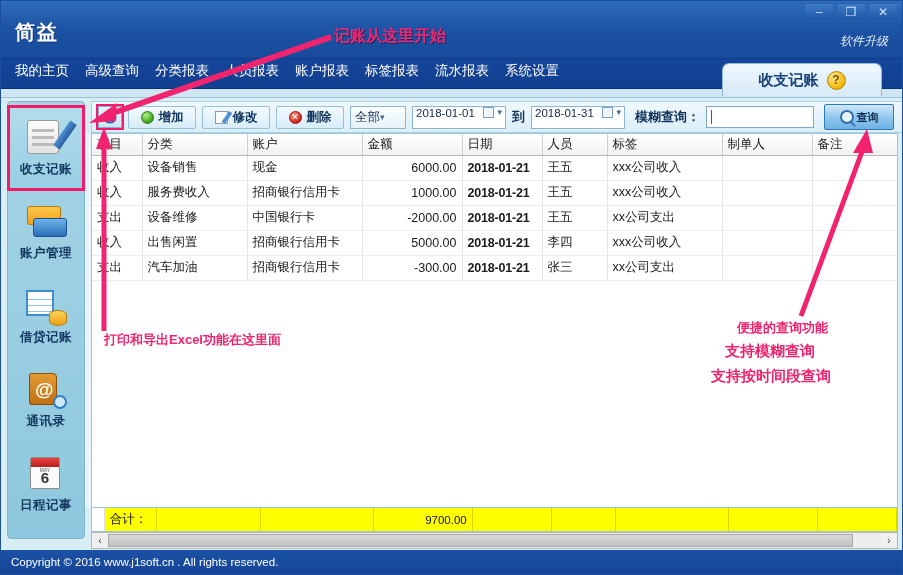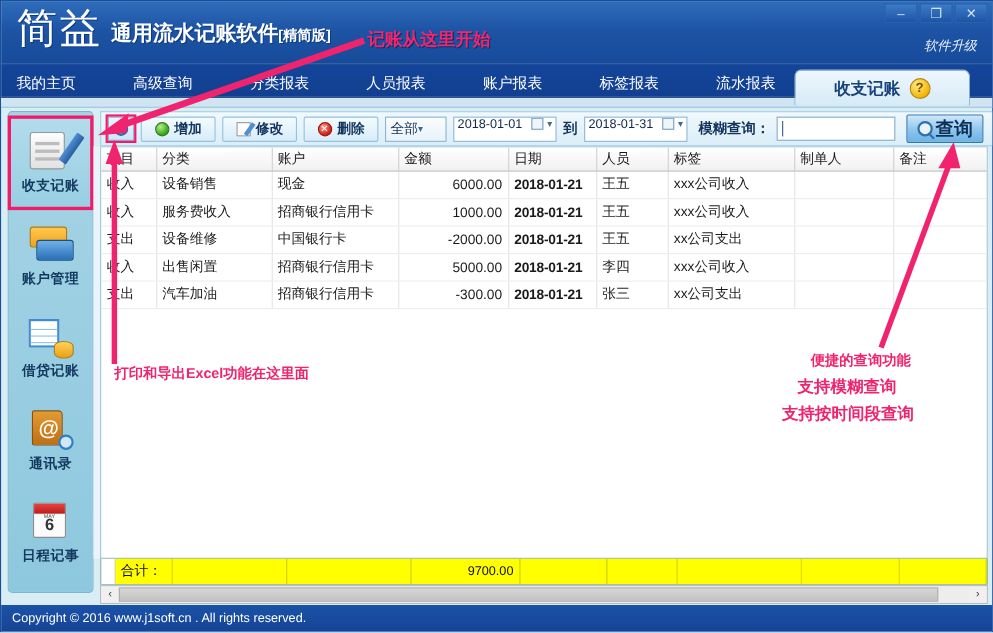--- a/index.html
+++ b/index.html
@@ -18,23 +18,23 @@
     overflow: hidden;
   }
 
   
   .brandbar {
     position: absolute; left: 0; top: 0; width: 903px; height: 58px;
     background: linear-gradient(180deg, #2f6dbb 0%, #1e54a5 45%, #174a9a 100%);
     border-bottom: 1px solid #0e3f8c;
   }
   .logo {
-    position: absolute; left: 14px; top: 0;
+    position: absolute; left: 14px; top: 18px;
     font-family: "DejaVu Serif", "Liberation Serif", serif;
-    font-size: 37px; font-weight: normal; color: #ffffff;
+    font-size: 20px; font-weight: bold; color: #ffffff;
     letter-spacing: 2px;
     text-shadow: 1px 1px 0 #0d3b82;
   }
   .apptitle {
     position: absolute; left: 100px; top: 16px;
     font-size: 19px; font-weight: bold; color: #ffffff;
     text-shadow: 1px 1px 0 #0d3b82;
     white-space: nowrap;
   }
   .apptitle .small { font-size: 13px; }
@@ -53,23 +53,22 @@
   .upgrade {
     position: absolute; right: 16px; top: 32px;
     font-size: 12px; color: #e9f2fc; font-style: italic;
   }
 
   
   .menubar {
     position: absolute; left: 0; top: 58px; width: 903px; height: 30px;
     background: linear-gradient(180deg, #14459a 0%, #123f90 100%);
     border-bottom: 1px solid #0a3172;
-    display: flex; align-items: flex-end;
+    display: flex; align-items: flex-start;
     padding-left: 6px;
-    gap: 36px;
   }
   .menuitem {
     font-size: 13.5px; color: #ffffff;
     padding: 3px 8px;
     white-space: nowrap;
   }
 
   
   .tabstrip {
     position: absolute; left: 0; top: 88px; width: 903px; height: 9px;
@@ -194,21 +193,21 @@
   }
   .caretbar {
     position: absolute; left: 4px; top: 3px; width: 1px; height: 14px; background: #2b5f94;
   }
   .querybtn {
     height: 26px; width: 70px;
     background: linear-gradient(180deg,#cfe8fb 0%, #8ec5ec 55%, #6db2e4 100%);
     border: 1px solid #2f77b5;
     border-radius: 2px;
     display: flex; align-items: center; justify-content: center; gap: 3px;
-    font-size: 17px; font-weight: bold; color: #0e2f57;
+    font-size: 11px; font-weight: bold; color: #0e2f57;
     margin-left: 4px;
   }
   .qmag { width:14px;height:14px;border:2px solid #2f6fae;border-radius:50%;background:#e8f3fc;position:relative;}
   .qmag:after{content:"";position:absolute;right:-4px;bottom:-3px;width:6px;height:2px;background:#2f6fae;transform:rotate(45deg);}
 
   
   .gridwrap {
     position: absolute; left: 90px; top: 132px;
     width: 807px; height: 375px;
     background: #ffffff;
@@ -326,23 +325,20 @@
     font-family: "Liberation Sans", sans-serif;
   }
 </style>
 </head>
 <body>
 
 <div id="app">
 
   <div class="brandbar">
     <div class="logo">简益</div>
-    <div class="apptitle">
-      <span>通用流水记账软件</span><span class="small">[精简版]</span>
-    </div>
     <div class="winctrls">
       <div class="winbtn">–</div>
       <div class="winbtn">❐</div>
       <div class="winbtn close">✕</div>
     </div>
     <div class="upgrade">软件升级</div>
   </div>
 
   <div class="menubar">
     <div class="menuitem">我的主页</div>

